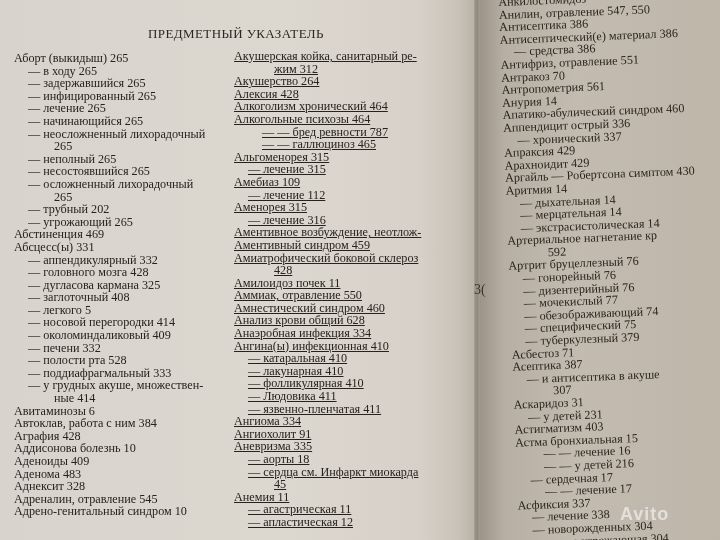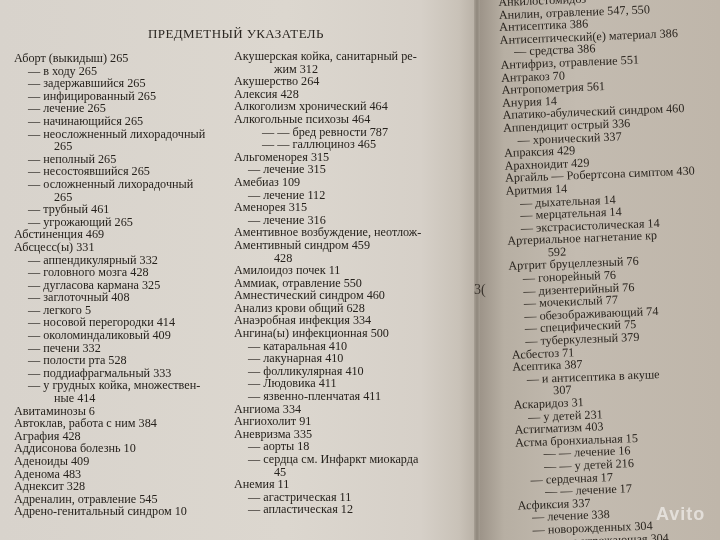--- a/index.html
+++ b/index.html
@@ -7,29 +7,29 @@
   .book{position:relative;width:720px;height:540px;overflow:hidden;}
   .page-left{position:absolute;left:0;top:0;width:478px;height:540px;
     background:linear-gradient(90deg,#d8d3cc 0%,#dcd7cf 60%,#d6d0c8 88%,#c9c2b8 96%,#b7afa4 100%);}
   .gutter{position:absolute;left:474px;top:0;width:6px;height:540px;
     background:linear-gradient(90deg,#a79f94,#8f877c,#a59d92);}
   .page-right{position:absolute;left:480px;top:0;width:240px;height:540px;
     background:linear-gradient(90deg,#9d9489 0%,#b7afa3 10%,#c3bbb0 40%,#bfb6aa 100%);}
   .title{position:absolute;left:148px;top:26px;font-size:13px;letter-spacing:0.4px;color:#2b2722;text-align:right;}
   .col{position:absolute;font-size:12.2px;line-height:12.6px;color:#26221d;}
   .col-a{left:14px;top:52px;width:210px;}
-  .col-b{left:234px;top:50px;width:236px;}
+  .col-b{left:234px;top:50px;width:236px;text-decoration:underline;}
   .col-c{left:498px;top:-4px;width:240px;transform:rotate(-2.2deg);transform-origin:0 0;color:#2a251f;}
   .entry{white-space:nowrap;}
   .l0{padding-left:0;}
   .l1{padding-left:14px;}
   .l2{padding-left:28px;}
   .cont{padding-left:40px;}
   .pagemark{position:absolute;left:474px;top:282px;font-size:14px;color:#3a342d;}
-  .watermark{position:absolute;left:656px;top:504px;font-family:"Liberation Sans",sans-serif;font-size:18px;font-weight:bold;color:rgba(255,255,255,0.55);letter-spacing:1px;}
+  .watermark{position:absolute;left:620px;top:504px;font-family:"Liberation Sans",sans-serif;font-size:18px;font-weight:bold;color:rgba(255,255,255,0.55);letter-spacing:1px;}
 </style>
 </head>
 <body>
 
 <div class="book">
   <div class="page-left"></div>
   <div class="gutter"></div>
   <div class="page-right"></div>
 
   <div class="title">ПРЕДМЕТНЫЙ УКАЗАТЕЛЬ</div>
@@ -40,35 +40,35 @@
       <div class="entry l1">— задержавшийся 265</div>
       <div class="entry l1">— инфицированный 265</div>
       <div class="entry l1">— лечение 265</div>
       <div class="entry l1">— начинающийся 265</div>
       <div class="entry l1">— неосложненный лихорадочный</div>
       <div class="entry cont">265</div>
       <div class="entry l1">— неполный 265</div>
       <div class="entry l1">— несостоявшийся 265</div>
       <div class="entry l1">— осложненный лихорадочный</div>
       <div class="entry cont">265</div>
-      <div class="entry l1">— трубный 461</div>
+      <div class="entry l1">— трубный 202</div>
       <div class="entry l1">— угрожающий 265</div>
       <div class="entry l0">Абстиненция 469</div>
       <div class="entry l0">Абсцесс(ы) 331</div>
       <div class="entry l1">— аппендикулярный 332</div>
       <div class="entry l1">— головного мозга 428</div>
       <div class="entry l1">— дугласова кармана 325</div>
       <div class="entry l1">— заглоточный 408</div>
       <div class="entry l1">— легкого 5</div>
       <div class="entry l1">— носовой перегородки 414</div>
       <div class="entry l1">— околоминдаликовый 409</div>
       <div class="entry l1">— печени 332</div>
       <div class="entry l1">— полости рта 528</div>
       <div class="entry l1">— поддиафрагмальный 333</div>
-      <div class="entry l1">— у грудных койка, множествен-</div>
+      <div class="entry l1">— у грудных акуше, множествен-</div>
       <div class="entry cont">ные 414</div>
       <div class="entry l0">Авитаминозы 6</div>
       <div class="entry l0">Автоклав, работа с ним 384</div>
       <div class="entry l0">Аграфия 428</div>
       <div class="entry l0">Аддисонова болезнь 10</div>
       <div class="entry l0">Аденоиды 409</div>
       <div class="entry l0">Аденома 483</div>
       <div class="entry l0">Аднексит 328</div>
       <div class="entry l0">Адреналин, отравление 545</div>
       <div class="entry l0">Адрено-генитальный синдром 10</div>
@@ -83,27 +83,28 @@
       <div class="entry l2">— — бред ревности 787</div>
       <div class="entry l2">— — галлюциноз 465</div>
       <div class="entry l0">Альгоменорея 315</div>
       <div class="entry l1">— лечение 315</div>
       <div class="entry l0">Амебиаз 109</div>
       <div class="entry l1">— лечение 112</div>
       <div class="entry l0">Аменорея 315</div>
       <div class="entry l1">— лечение 316</div>
       <div class="entry l0">Аментивное возбуждение, неотлож-</div>
       <div class="entry l0">Аментивный синдром 459</div>
+      <div class="entry l0">Амиатрофический боковой склероз</div>
       <div class="entry cont">428</div>
       <div class="entry l0">Амилоидоз почек 11</div>
       <div class="entry l0">Аммиак, отравление 550</div>
       <div class="entry l0">Амнестический синдром 460</div>
       <div class="entry l0">Анализ крови общий 628</div>
       <div class="entry l0">Анаэробная инфекция 334</div>
-      <div class="entry l0">Ангина(ы) инфекционная 500</div>
+      <div class="entry l0">Ангина(ы) инфекционная 410</div>
       <div class="entry l1">— катаральная 410</div>
       <div class="entry l1">— лакунарная 410</div>
       <div class="entry l1">— фолликулярная 410</div>
       <div class="entry l1">— Людовика 411</div>
       <div class="entry l1">— язвенно-пленчатая 411</div>
       <div class="entry l0">Ангиома 334</div>
       <div class="entry l0">Ангиохолит 91</div>
       <div class="entry l0">Аневризма 335</div>
       <div class="entry l1">— аорты 18</div>
       <div class="entry l1">— сердца см. Инфаркт миокарда</div>

